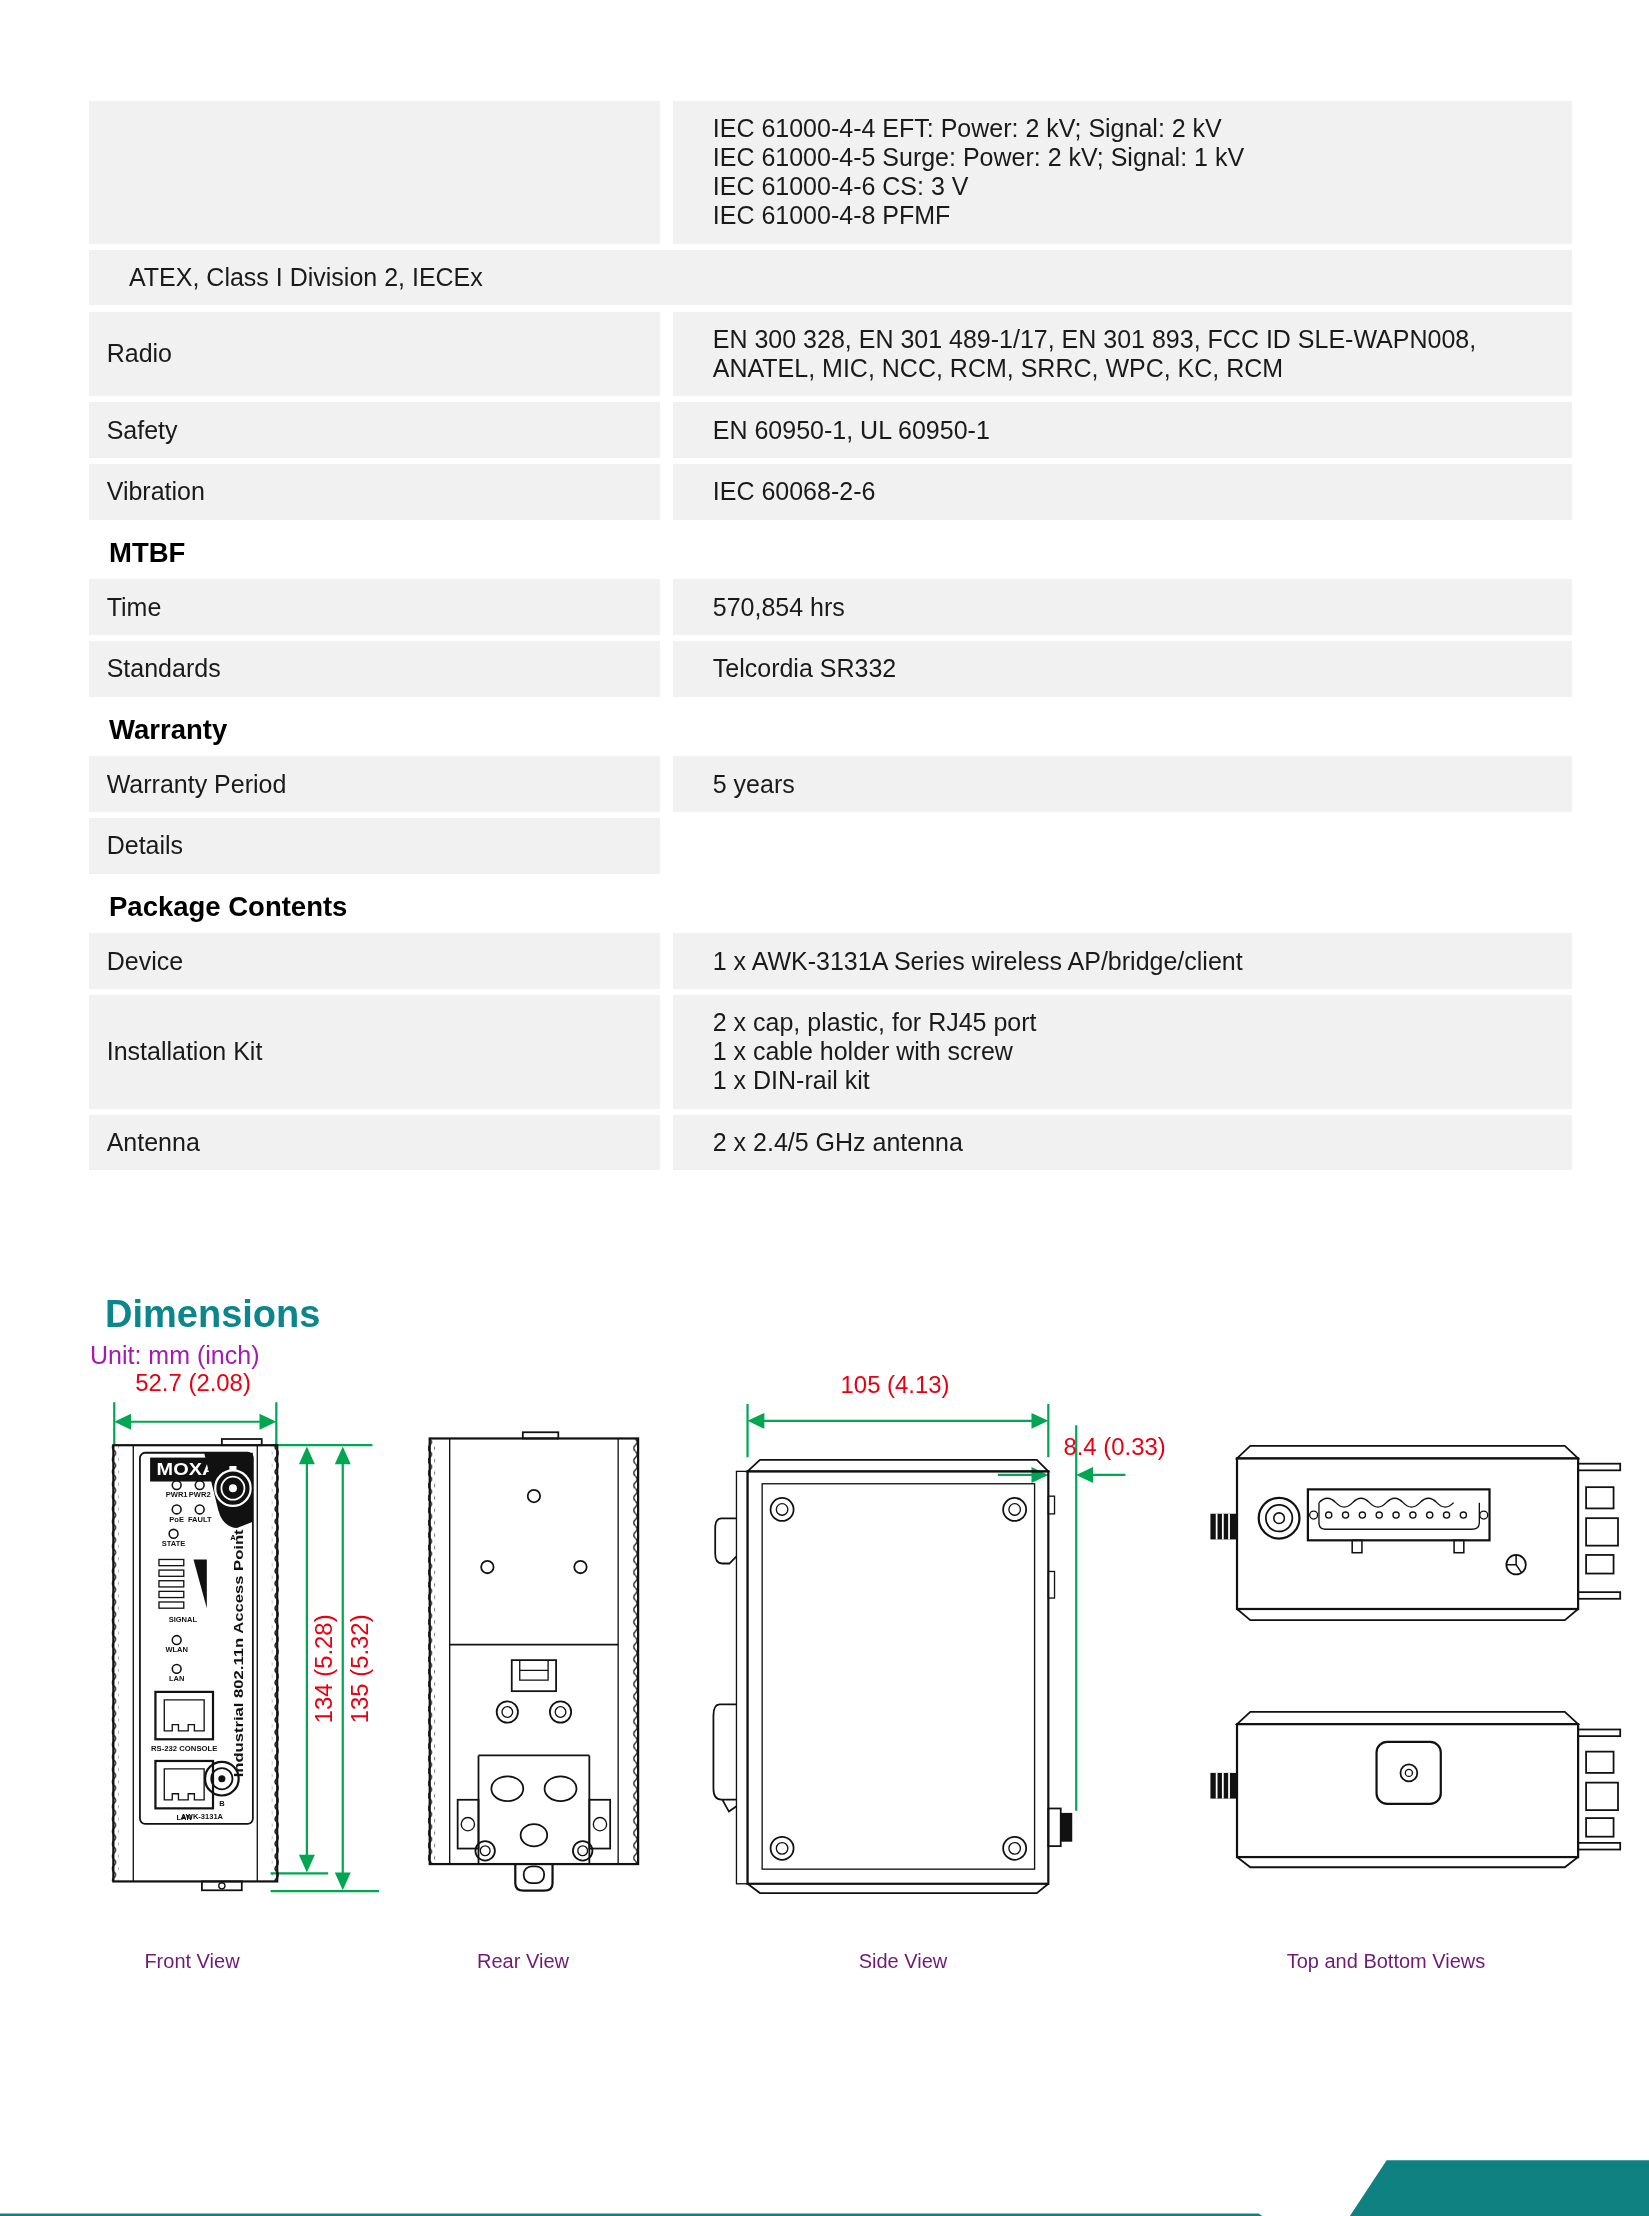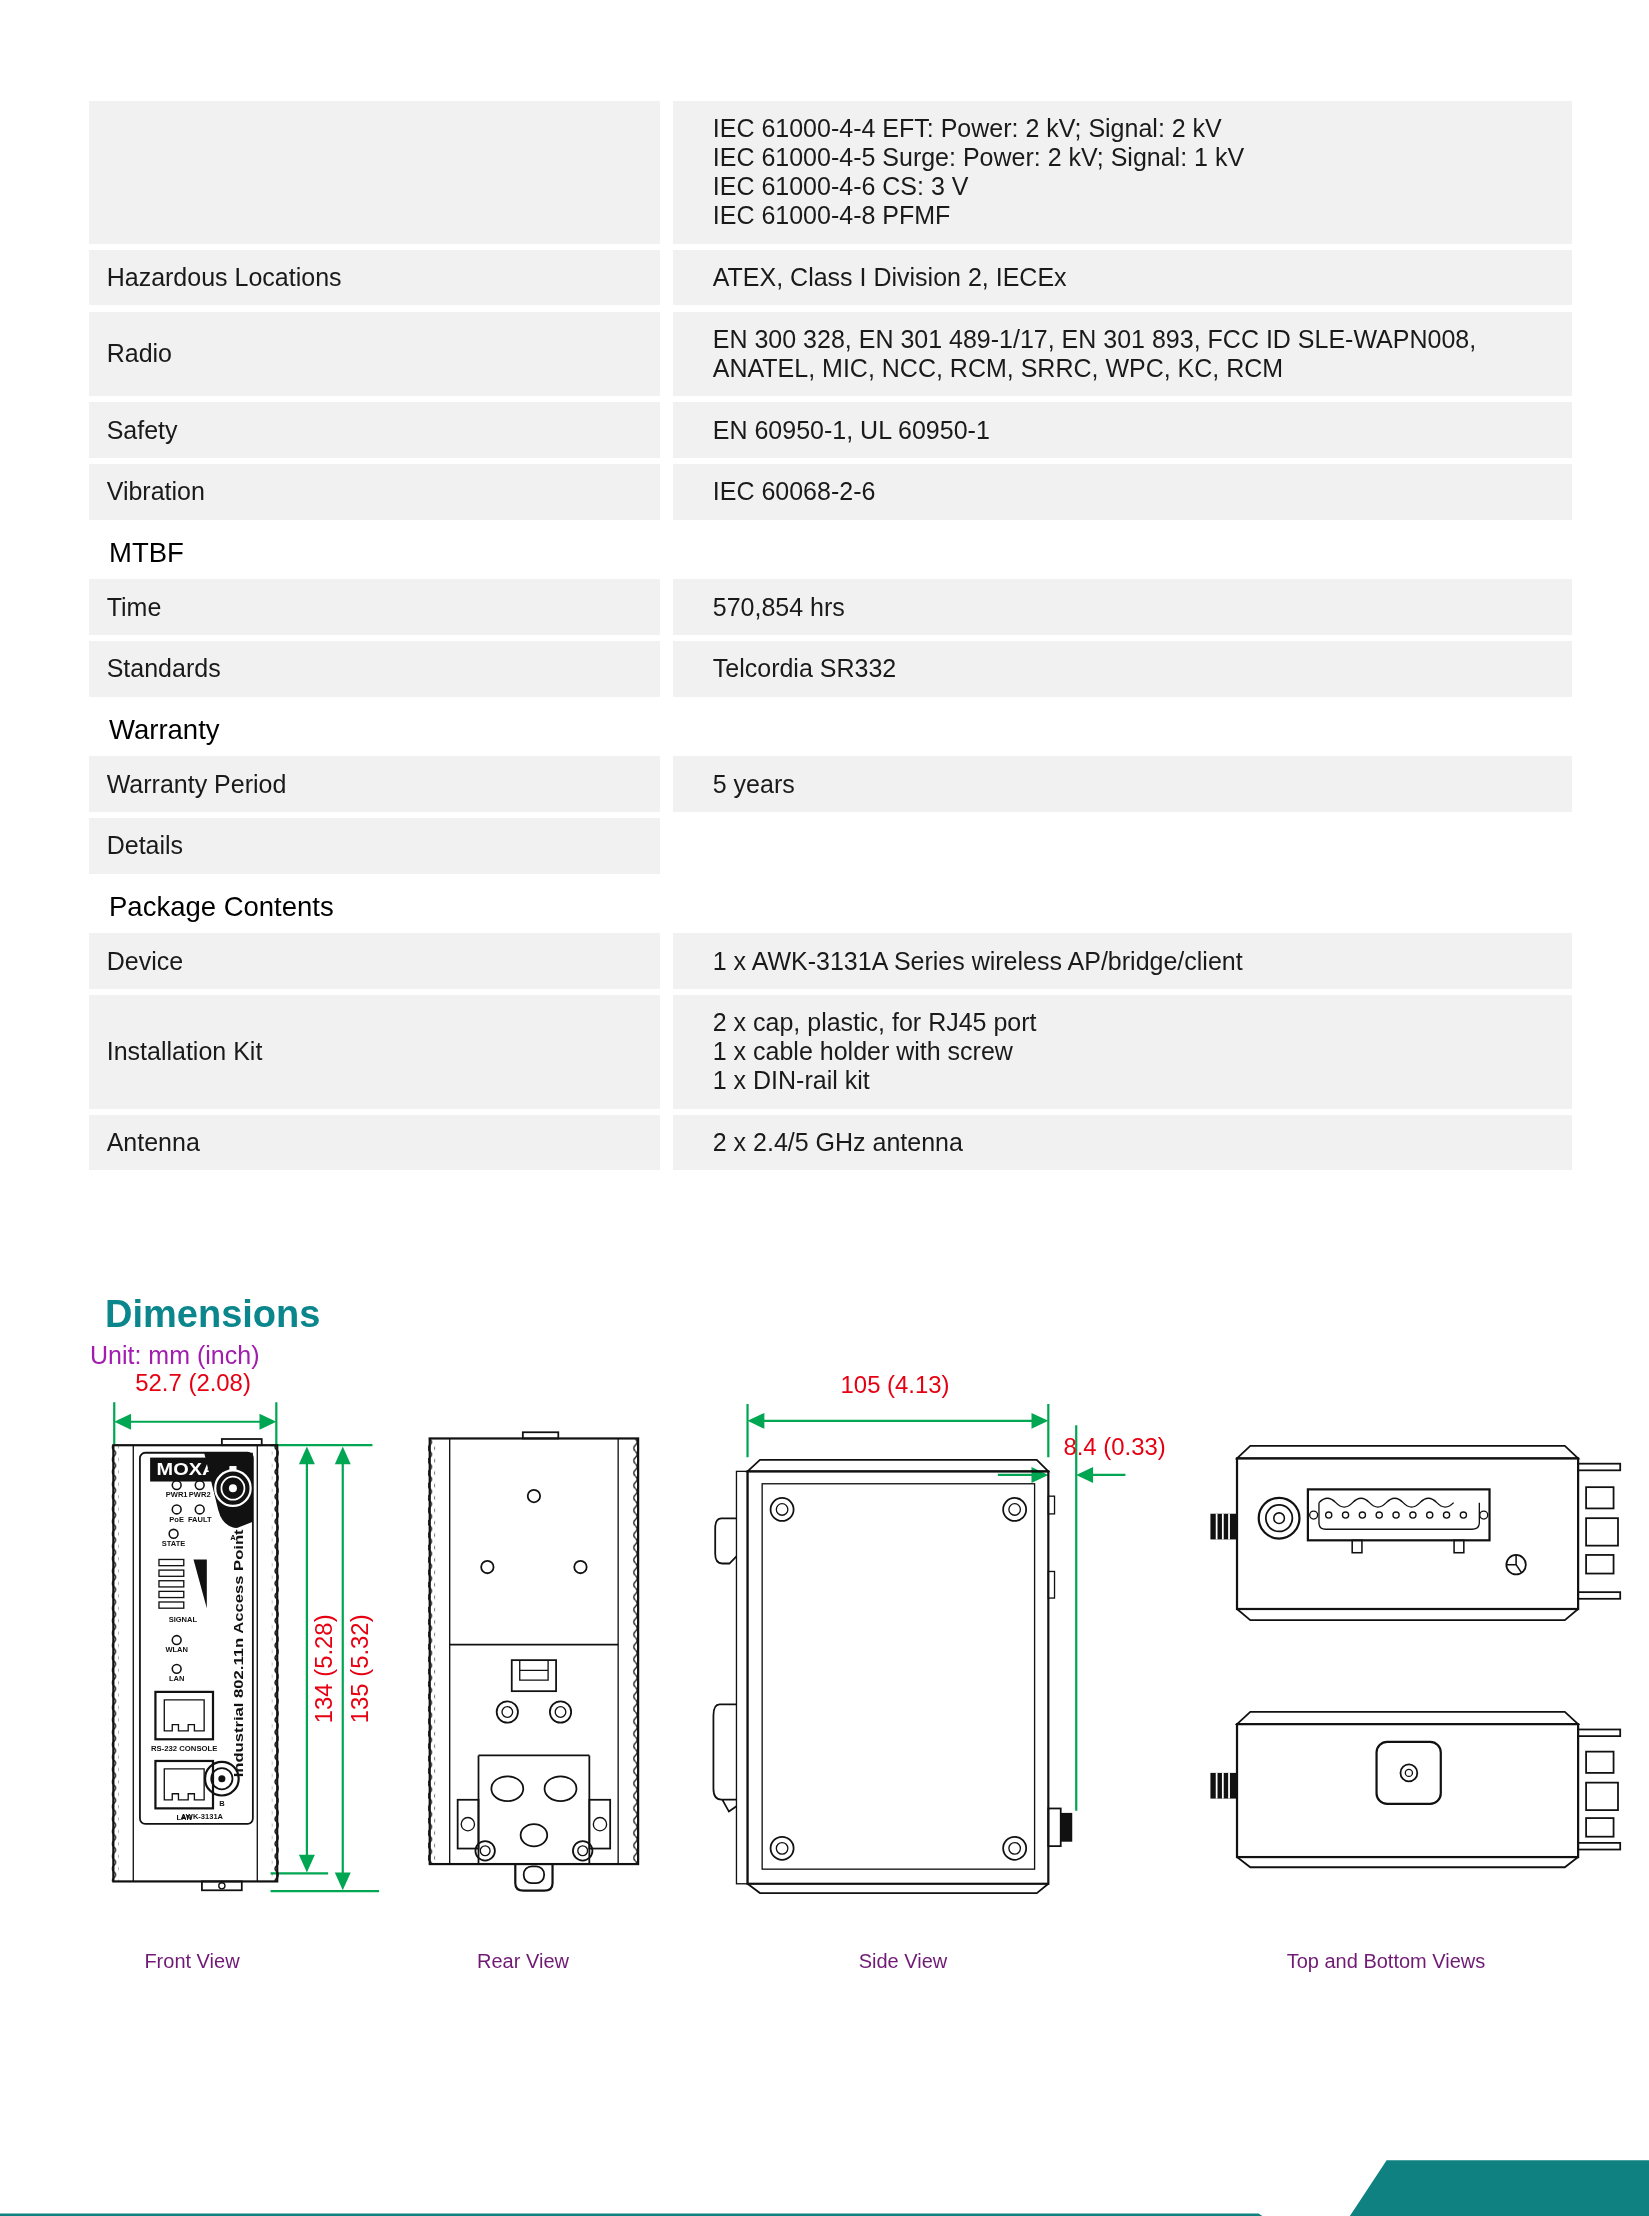--- a/index.html
+++ b/index.html
@@ -6,21 +6,21 @@
   body{width:1649px;height:2332px;position:relative;overflow:hidden;
        font-family:"Liberation Sans",sans-serif;color:#1a1a1a;}
   svg{font-family:"Liberation Sans",sans-serif;}
 
   
   .spec{position:absolute;left:89px;top:101px;width:1483px;}
   .row{display:flex;gap:12.4px;margin-bottom:6.2px;}
   .cell{background:#F1F1F2;padding:13.3px 17.7px;font-size:25px;line-height:29px;}
   .cell.label{width:536px;flex:none;display:flex;align-items:center;}
   .cell.value{flex:1;padding-left:40px;}
-  .ghead{font-size:27.5px;font-weight:normal;color:#000;margin:17px 0 10.6px 20px;}
+  .ghead{font-size:27.5px;font-weight:bold;color:#000;margin:17px 0 10.6px 20px;}
 
   
   .dims-title{position:absolute;left:89px;top:1277px;margin:16px;
               font-size:38px;font-weight:bold;color:#0A868C;}
   .unit-note{position:absolute;left:90px;top:1341px;font-size:25px;color:#a21caf;}
   .drawing{position:absolute;}
   .caption{position:absolute;top:1950px;font-size:20px;color:#701a75;
            transform:translateX(-50%);white-space:nowrap;}
 
   
@@ -45,21 +45,20 @@
     <div class="row">
       <div class="cell label"></div>
       <div class="cell value">
         <div>IEC 61000-4-4 EFT: Power: 2 kV; Signal: 2 kV</div>
         <div>IEC 61000-4-5 Surge: Power: 2 kV; Signal: 1 kV</div>
         <div>IEC 61000-4-6 CS: 3 V</div>
         <div>IEC 61000-4-8 PFMF</div>
       </div>
     </div>
     <div class="row">
-      <div class="cell label">Hazardous Locations</div>
       <div class="cell value">
         <div>ATEX, Class I Division 2, IECEx</div>
       </div>
     </div>
     <div class="row">
       <div class="cell label">Radio</div>
       <div class="cell value">
         <div>EN 300 328, EN 301 489-1/17, EN 301 893, FCC ID SLE-WAPN008, ANATEL, MIC, NCC, RCM, SRRC, WPC, KC, RCM</div>
       </div>
     </div>

